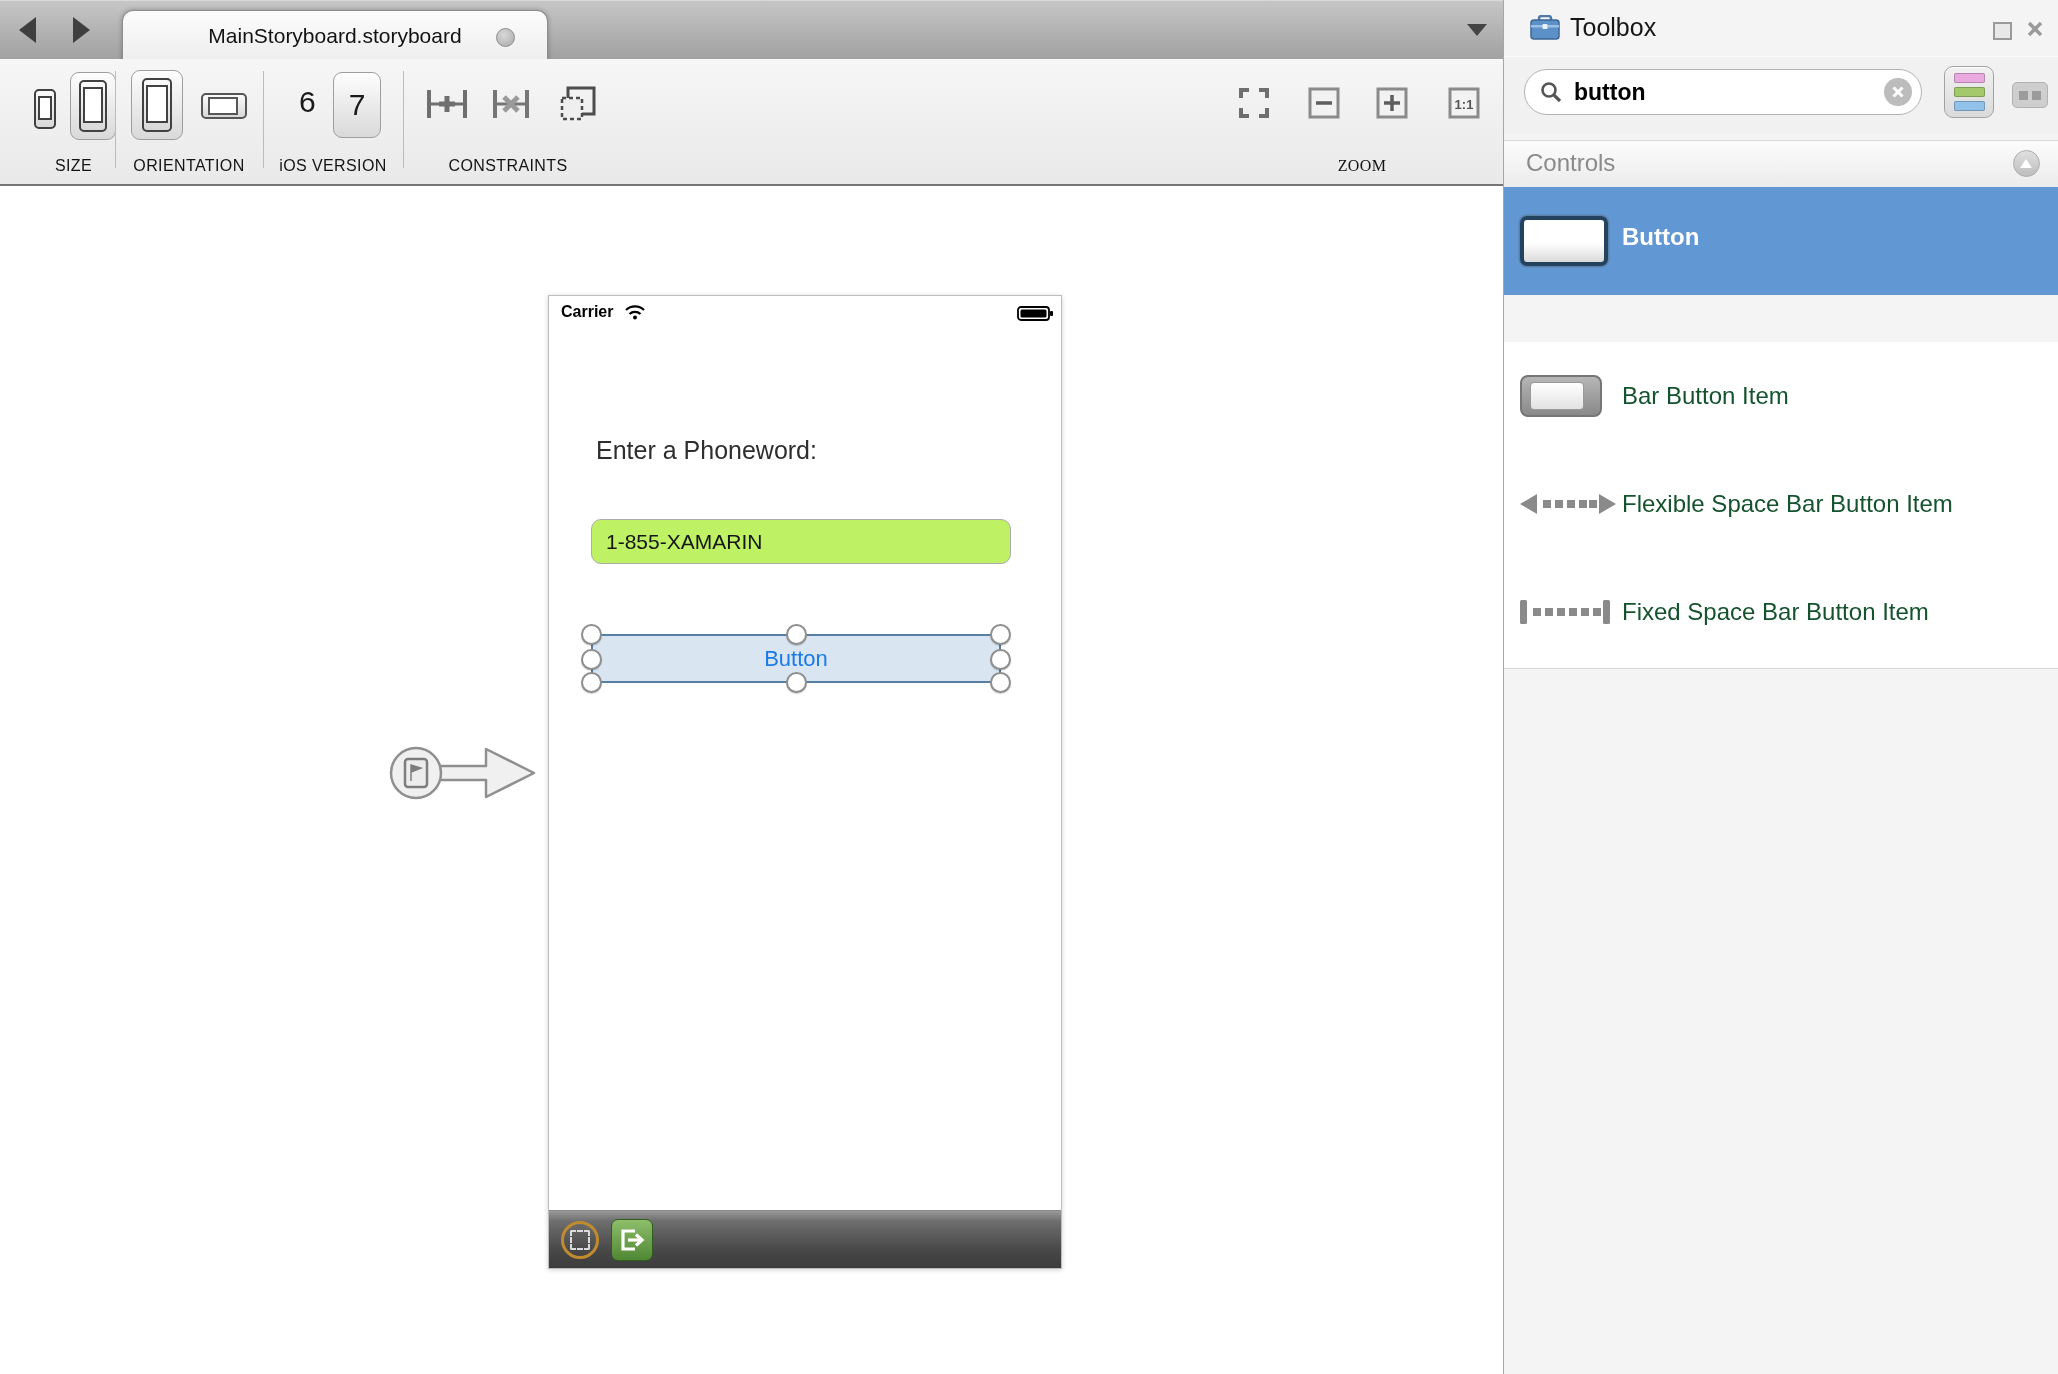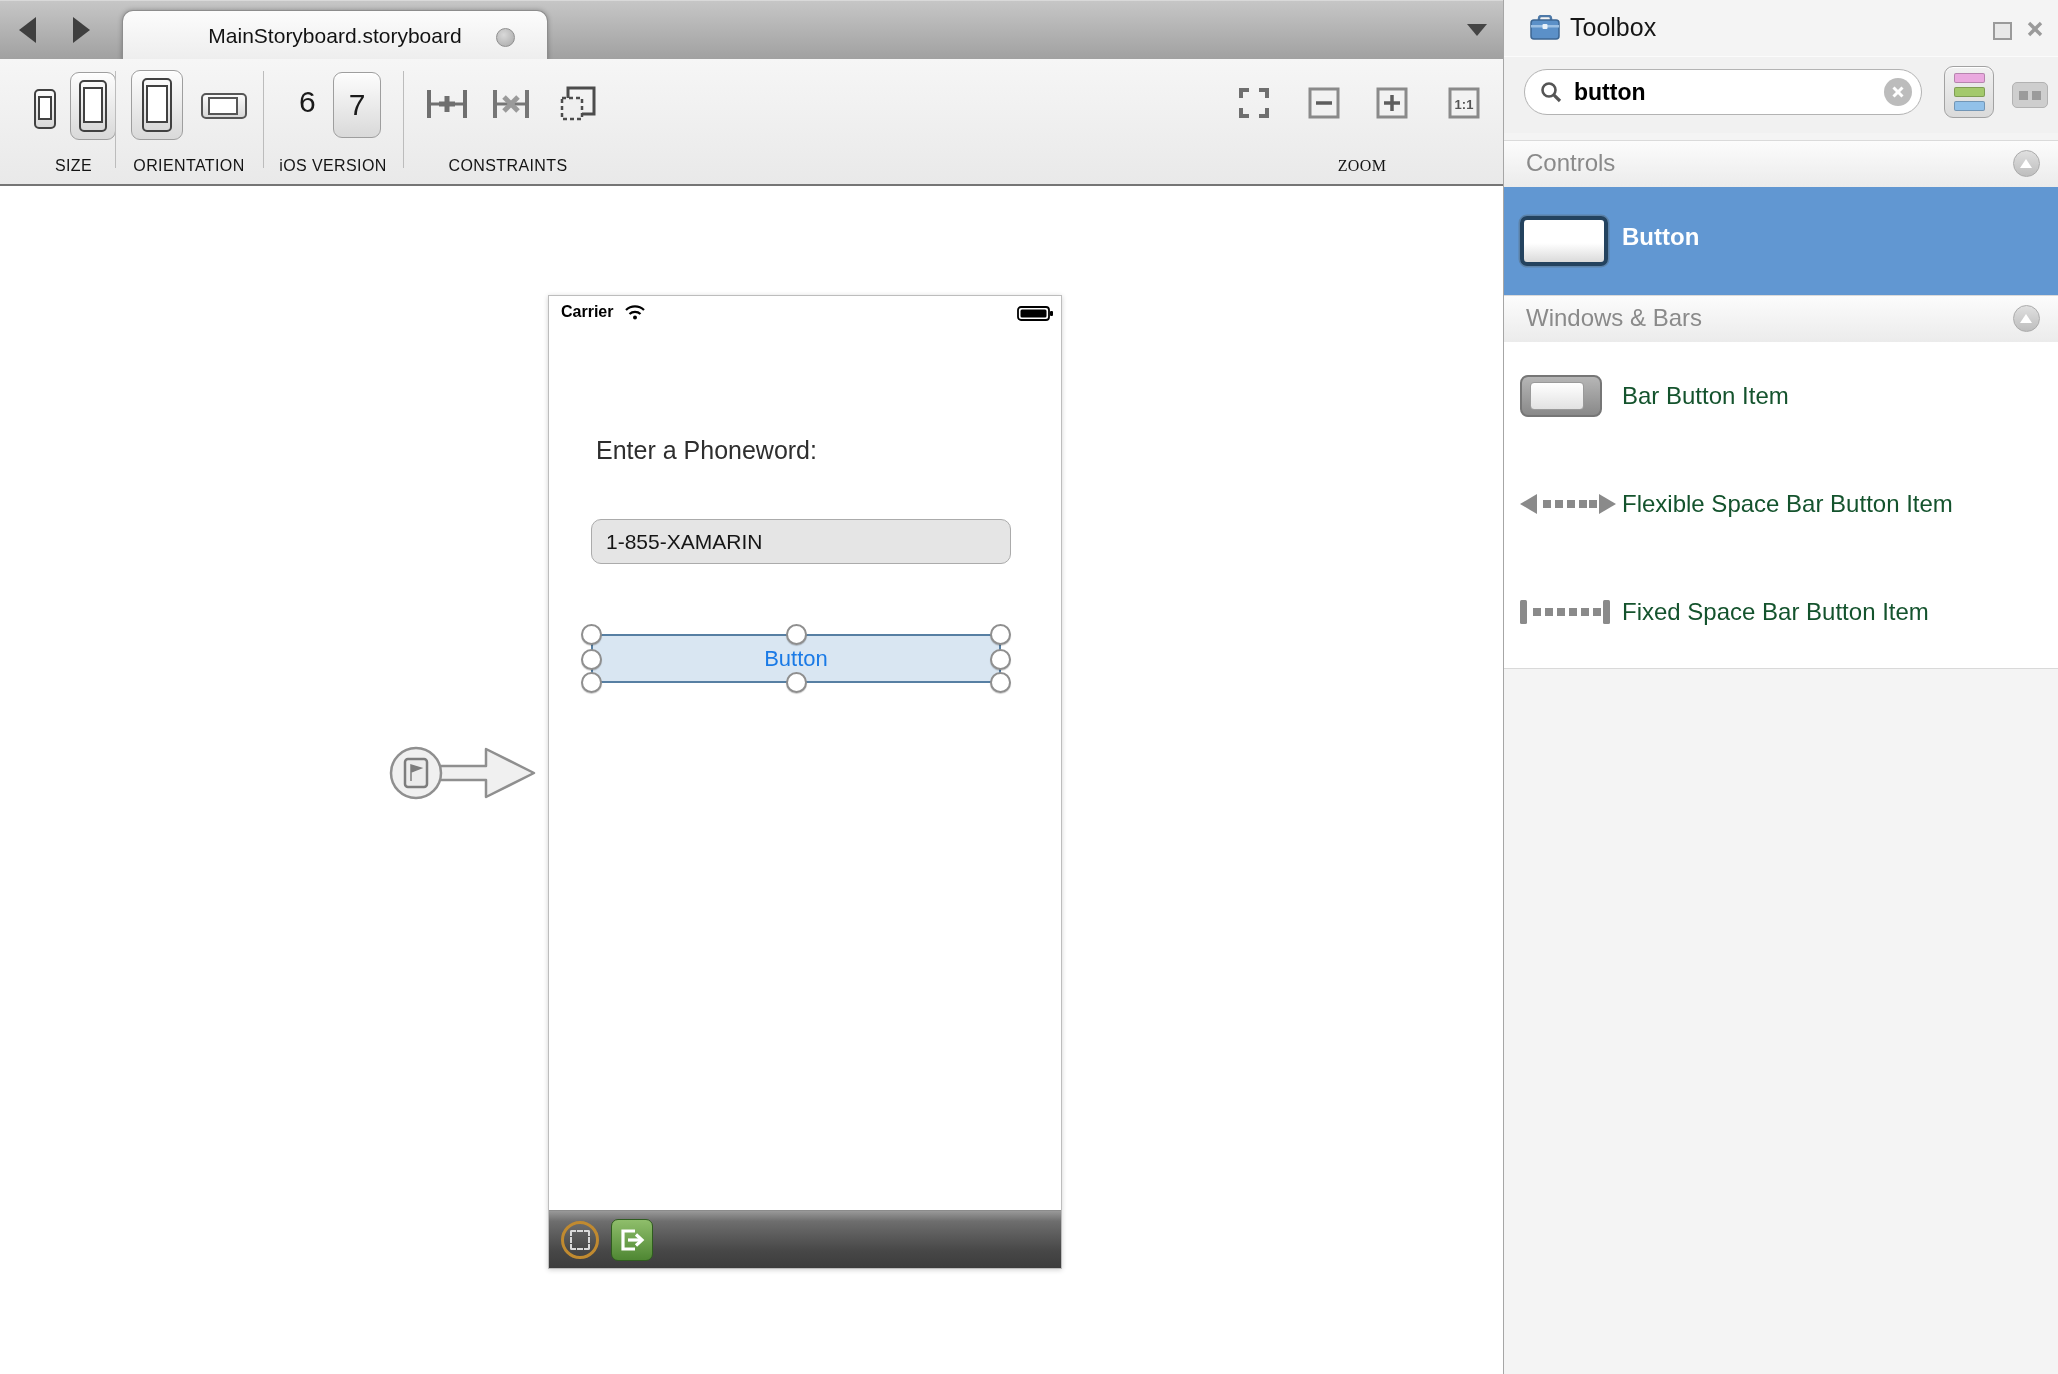--- a/index.html
+++ b/index.html
@@ -42,21 +42,21 @@
   .vnum{font-size:30px;color:#1a1a1a;}
 
   
   .canvas{position:absolute;top:186px;left:0;right:0;bottom:0;background:#fff;}
   .phone{position:absolute;left:548px;top:109px;width:512px;height:972px;background:#fff;
     border:1px solid #bdbdbd;box-shadow:0 1px 5px rgba(0,0,0,.18);}
   .carrier{position:absolute;left:12px;top:7px;font-size:16px;font-weight:bold;color:#000;}
   .wifi{position:absolute;left:76px;top:9px;}
   .battery{position:absolute;right:8px;top:10px;}
   .pw-label{position:absolute;left:47px;top:140px;font-size:25px;color:#2e2e2e;}
-  .pw-field{position:absolute;left:42px;top:223px;width:404px;height:43px;background:#e5e5e5;
+  .pw-field{position:absolute;left:42px;top:223px;width:404px;height:43px;background:#bef264;
     border:1.5px solid #ababab;border-radius:10px;display:flex;align-items:center;
     padding-left:14px;font-size:21px;color:#161616;}
   .pw-button{position:absolute;left:42px;top:338px;width:406px;height:45px;background:#d9e6f2;
     border:2px solid #577fa3;display:flex;align-items:center;justify-content:center;
     font-size:22px;font-weight:500;color:#1a7ae6;}
   .hdl{position:absolute;width:17px;height:17px;border-radius:50%;background:#fff;
     border:2px solid #8f8f8f;box-shadow:0 1px 1px rgba(0,0,0,.2);}
   .hdl.tl{left:-12px;top:-12px;} .hdl.tc{left:calc(50% - 10px);top:-12px;} .hdl.tr{right:-12px;top:-12px;}
   .hdl.ml{left:-12px;top:calc(50% - 10px);} .hdl.mr{right:-12px;top:calc(50% - 10px);}
   .hdl.bl{left:-12px;bottom:-12px;} .hdl.bc{left:calc(50% - 10px);bottom:-12px;} .hdl.br{right:-12px;bottom:-12px;}
@@ -307,24 +307,20 @@
     <div class="section-header ctl-header">
       <span class="sh-title">Controls</span>
       <div class="collapse"></div>
     </div>
 
     <div class="sel-row">
       <div class="btn-thumb"></div>
       <span class="sel-label">Button</span>
     </div>
 
-    <div class="section-header wb-header">
-      <span class="sh-title">Windows &amp; Bars</span>
-      <div class="collapse"></div>
-    </div>
 
     <div class="wb-list">
       <div class="wb-item">
         <div class="wb-icon">
             <div class="bbi-thumb"></div>
           </div>
         <span class="wb-label">Bar Button Item</span>
       </div>
       <div class="wb-item">
         <div class="wb-icon">

